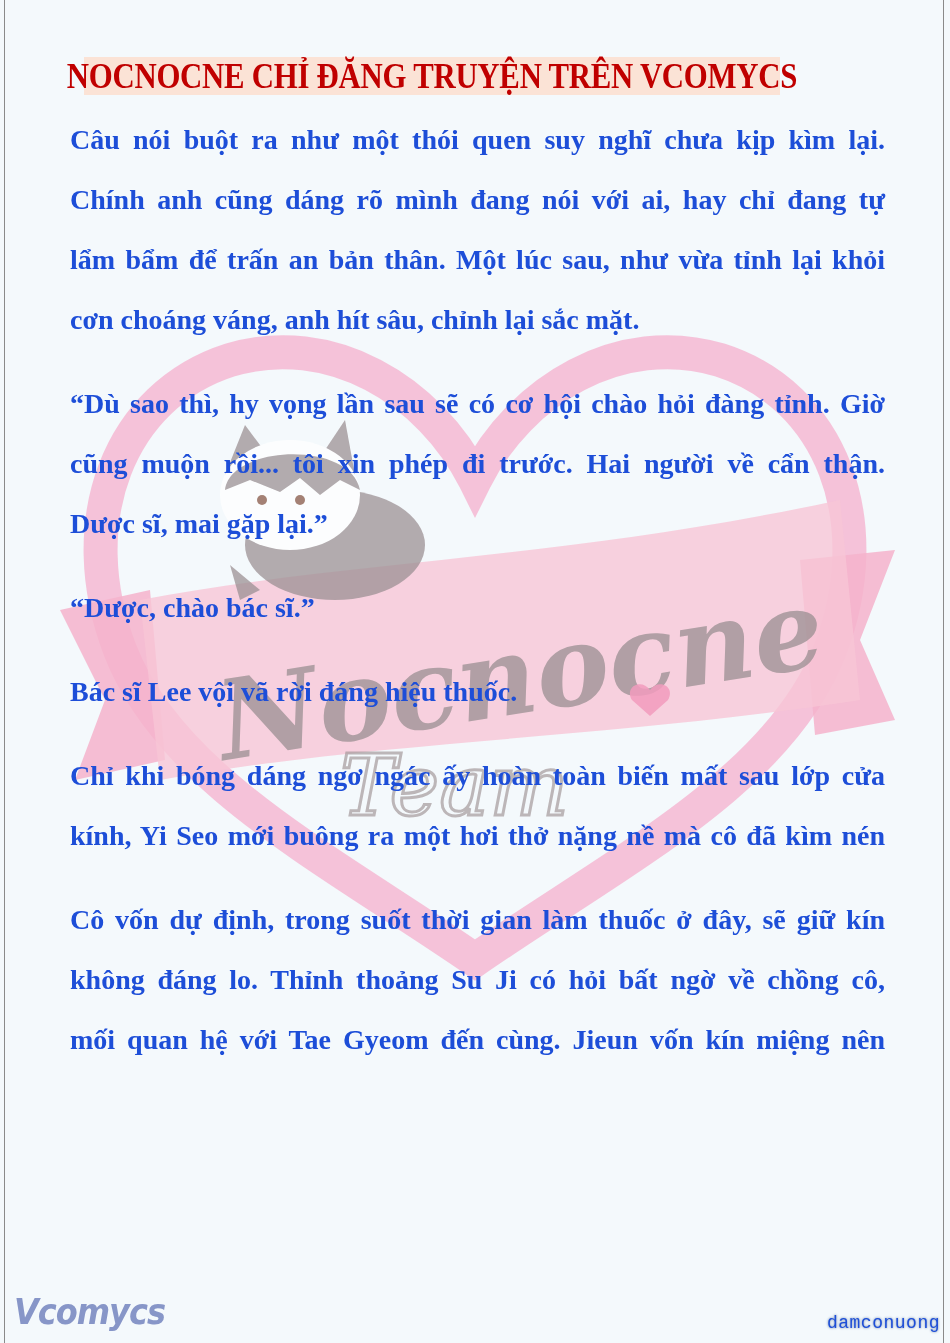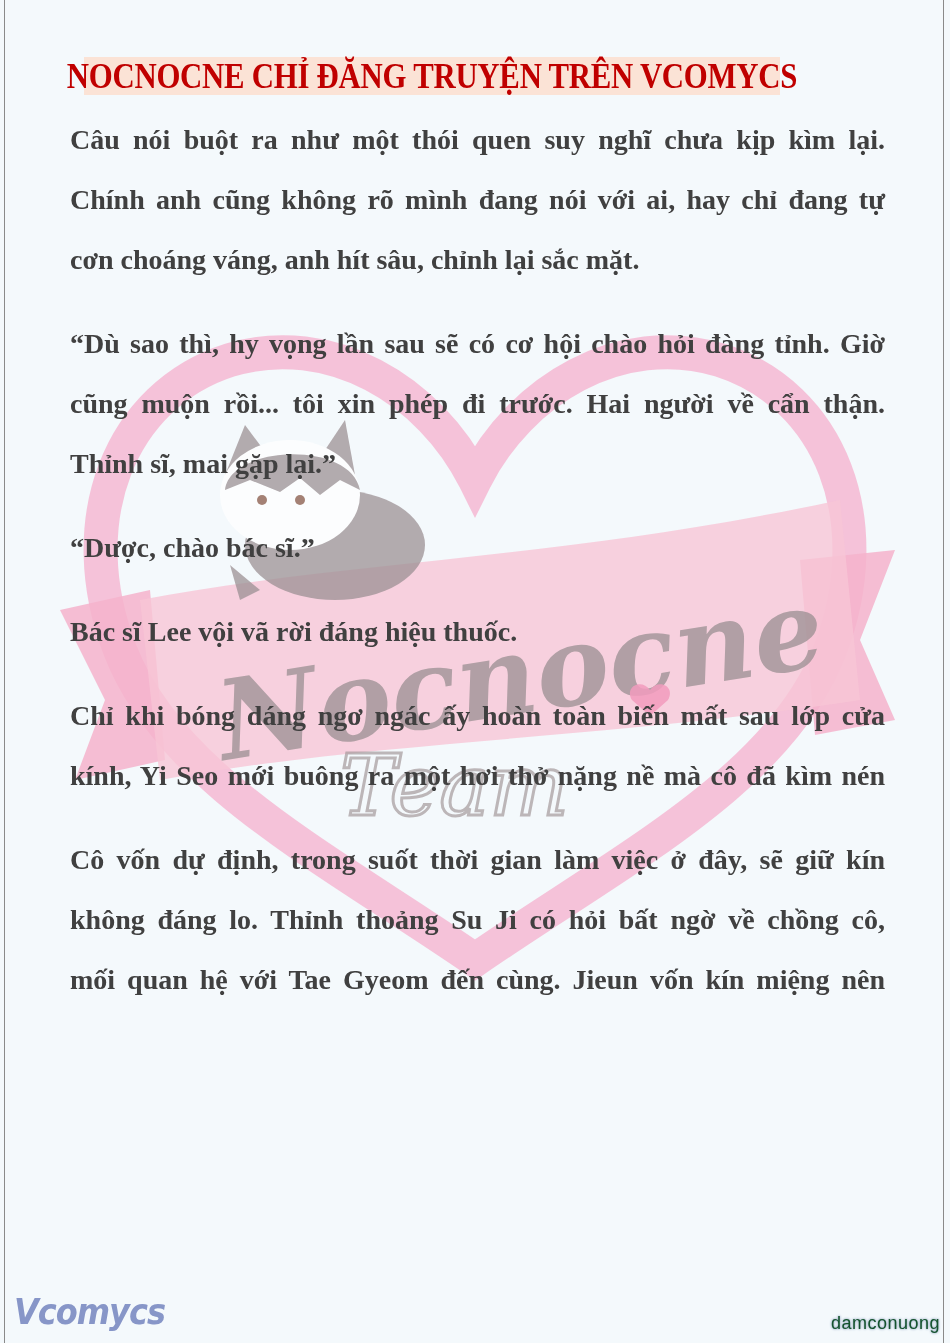--- a/index.html
+++ b/index.html
@@ -61,21 +61,21 @@
     left: 70px;
     top: 110px;
     width: 815px;
   }
   .para {
     margin: 0 0 24px 0;
     font-family: "Liberation Serif", "DejaVu Serif", serif;
     font-weight: bold;
     font-size: 28px;
     line-height: 60px;
-    color: #404040;
+    color: #1d4ed8;
     text-align: justify;
     text-align-last: left;
   }
   .para .line {
     display: block;
     white-space: nowrap;
     text-align-last: justify;
   }
   .para .line.last {
     text-align-last: left;
@@ -89,23 +89,23 @@
     font-weight: bold;
     font-size: 32px;
     color: #8796c8;
     letter-spacing: -1px;
     transform: scaleY(1.1);
   }
   .footer-credit {
     position: absolute;
     right: 10px;
     top: 1313px;
-    font-family: Liberation Sans, sans-serif;
+    font-family: Liberation Mono, monospace;
     font-size: 18px;
-    color: #14532d;
+    color: #1d4ed8;
     text-shadow: 0 0 2px #9fb0c8, 0 0 3px #9fb0c8;
     letter-spacing: 0.5px;
   }
 </style>
 </head>
 <body>
 
 <div class="page-frame"></div>
 
 <svg class="watermark" viewBox="0 0 950 1343" xmlns="http://www.w3.org/2000/svg">
@@ -140,39 +140,40 @@
   <path d="M650 690 c -8 -12 -26 -4 -18 10 l 18 16 l 18 -16 c 8 -14 -10 -22 -18 -10 Z" fill="#f29bbd" opacity="0.85"></path>
 </svg>
 
 <div class="header-banner">
   <span class="header-title">NOCNOCNE CHỈ ĐĂNG TRUYỆN TRÊN VCOMYCS</span>
 </div>
 
 <div class="content">
   <p class="para">
     <span class="line">Câu nói buột ra như một thói quen suy nghĩ chưa kịp kìm lại.</span>
-    <span class="line">Chính anh cũng không rõ mình đang nói với ai, hay chỉ đang tự</span>
+    <span class="line">Chính anh cũng dáng rõ mình đang nói với ai, hay chỉ đang tự</span>
+    <span class="line">lẩm bẩm để trấn an bản thân. Một lúc sau, như vừa tỉnh lại khỏi</span>
     <span class="line last">cơn choáng váng, anh hít sâu, chỉnh lại sắc mặt.</span>
   </p>
   <p class="para">
     <span class="line">“Dù sao thì, hy vọng lần sau sẽ có cơ hội chào hỏi đàng tỉnh. Giờ</span>
     <span class="line">cũng muộn rồi... tôi xin phép đi trước. Hai người về cẩn thận.</span>
-    <span class="line last">Thỉnh sĩ, mai gặp lại.”</span>
+    <span class="line last">Dược sĩ, mai gặp lại.”</span>
   </p>
   <p class="para">
     <span class="line last">“Dược, chào bác sĩ.”</span>
   </p>
   <p class="para">
     <span class="line last">Bác sĩ Lee vội vã rời đáng hiệu thuốc.</span>
   </p>
   <p class="para">
     <span class="line">Chỉ khi bóng dáng ngơ ngác ấy hoàn toàn biến mất sau lớp cửa</span>
     <span class="line">kính, Yi Seo mới buông ra một hơi thở nặng nề mà cô đã kìm nén</span>
   </p>
   <p class="para">
-    <span class="line">Cô vốn dự định, trong suốt thời gian làm việc ở đây, sẽ giữ kín</span>
+    <span class="line">Cô vốn dự định, trong suốt thời gian làm thuốc ở đây, sẽ giữ kín</span>
     <span class="line">không đáng lo. Thỉnh thoảng Su Ji có hỏi bất ngờ về chồng cô,</span>
     <span class="line">mối quan hệ với Tae Gyeom đến cùng. Jieun vốn kín miệng nên</span>
   </p>
 </div>
 
 <div class="footer-logo">Vcomycs</div>
 <div class="footer-credit">damconuong</div>
 
 </body></html>

